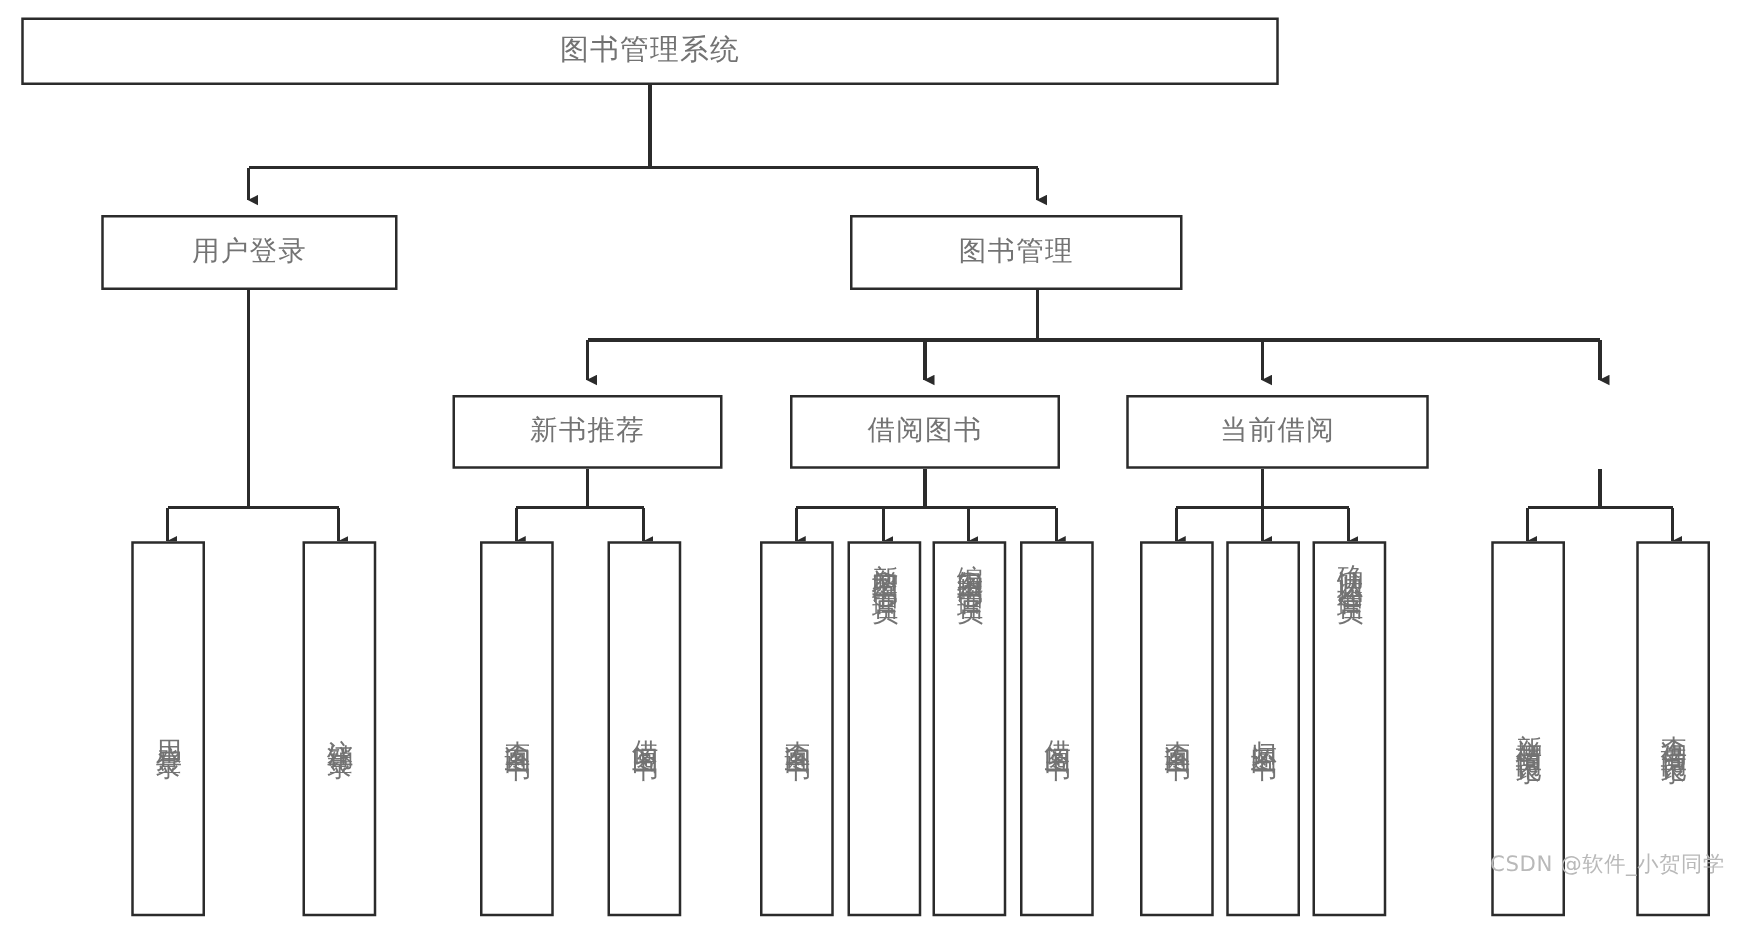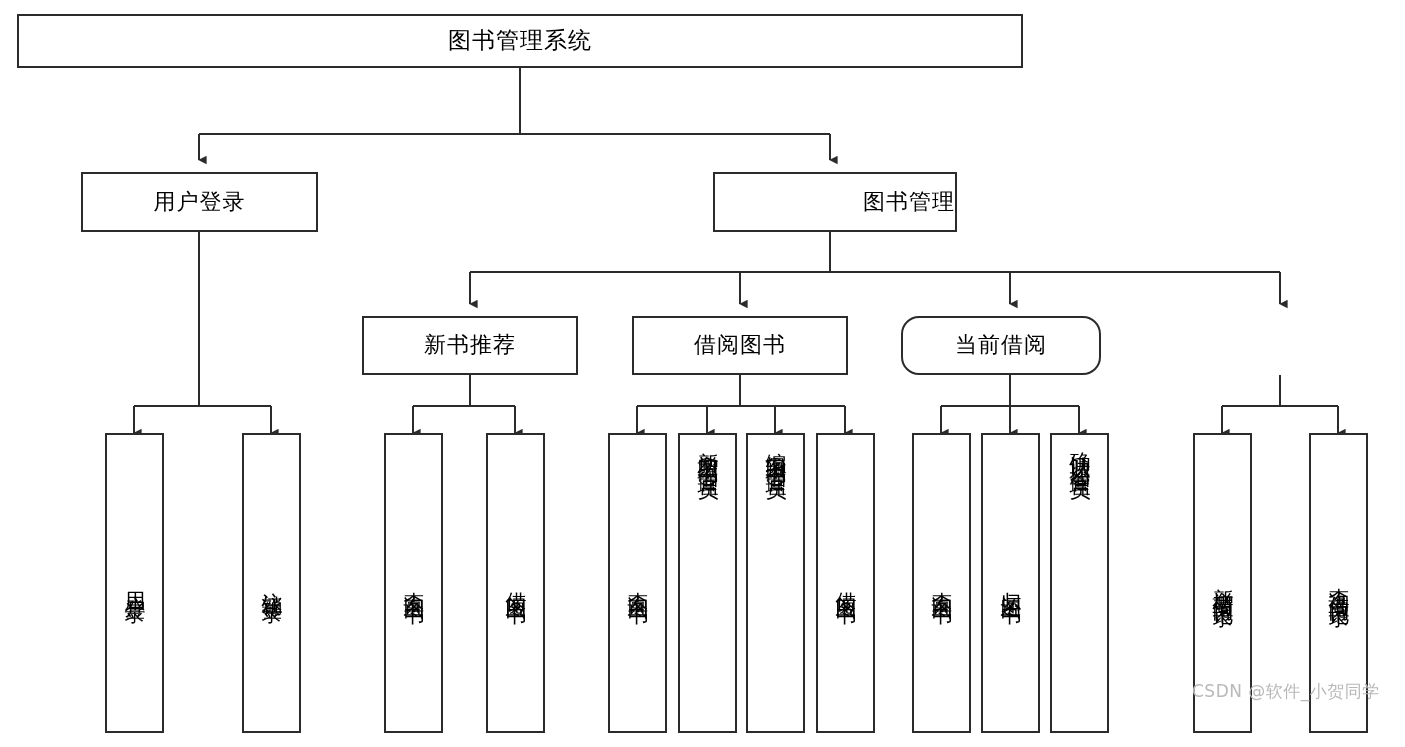--- a/index.html
+++ b/index.html
@@ -27,21 +27,21 @@
     pointer-events: none;
   }
   .node {
     position: absolute;
     box-sizing: border-box;
     background: #ffffff;
     border: 2px solid #2b2b2b;
     display: flex;
     align-items: center;
     justify-content: center;
-    color: #000000;
+    color: #737373;
   }
   .node-label {
     display: block;
     text-align: center;
     line-height: 1.12;
     letter-spacing: 1px;
     white-space: nowrap;
   }
   
   .node.horiz .node-label {
@@ -131,31 +131,31 @@
     </g>
   </svg>
 
   <div class="node horiz root" style="left:17px; top:14px; width:1006px; height:54px;">
     <span class="node-label">图书管理系统</span>
   </div>
 
   <div class="node horiz" style="left:81px; top:172px; width:237px; height:60px;">
     <span class="node-label">用户登录</span>
   </div>
-  <div class="node horiz" style="left:713px; top:172px; width:244px; height:60px;justify-content:flex-end;">
+  <div class="node horiz" style="left:680px; top:172px; width:266px; height:60px;">
     <span class="node-label">图书管理</span>
   </div>
 
   <div class="node horiz" style="left:362px; top:316px; width:216px; height:59px;">
     <span class="node-label">新书推荐</span>
   </div>
   <div class="node horiz" style="left:632px; top:316px; width:216px; height:59px;">
     <span class="node-label">借阅图书</span>
   </div>
-  <div class="node horiz" style="left:901px; top:316px; width:200px; height:59px;border-radius:18px;">
+  <div class="node horiz" style="left:901px; top:316px; width:242px; height:59px;">
     <span class="node-label">当前借阅</span>
   </div>
 
   <div class="node vert v-mid" style="left:105px; top:433px; width:59px; height:300px;">
     <span class="node-label">用户登录</span>
   </div>
   <div class="node vert v-mid" style="left:242px; top:433px; width:59px; height:300px;">
     <span class="node-label">注销登录</span>
   </div>
 

